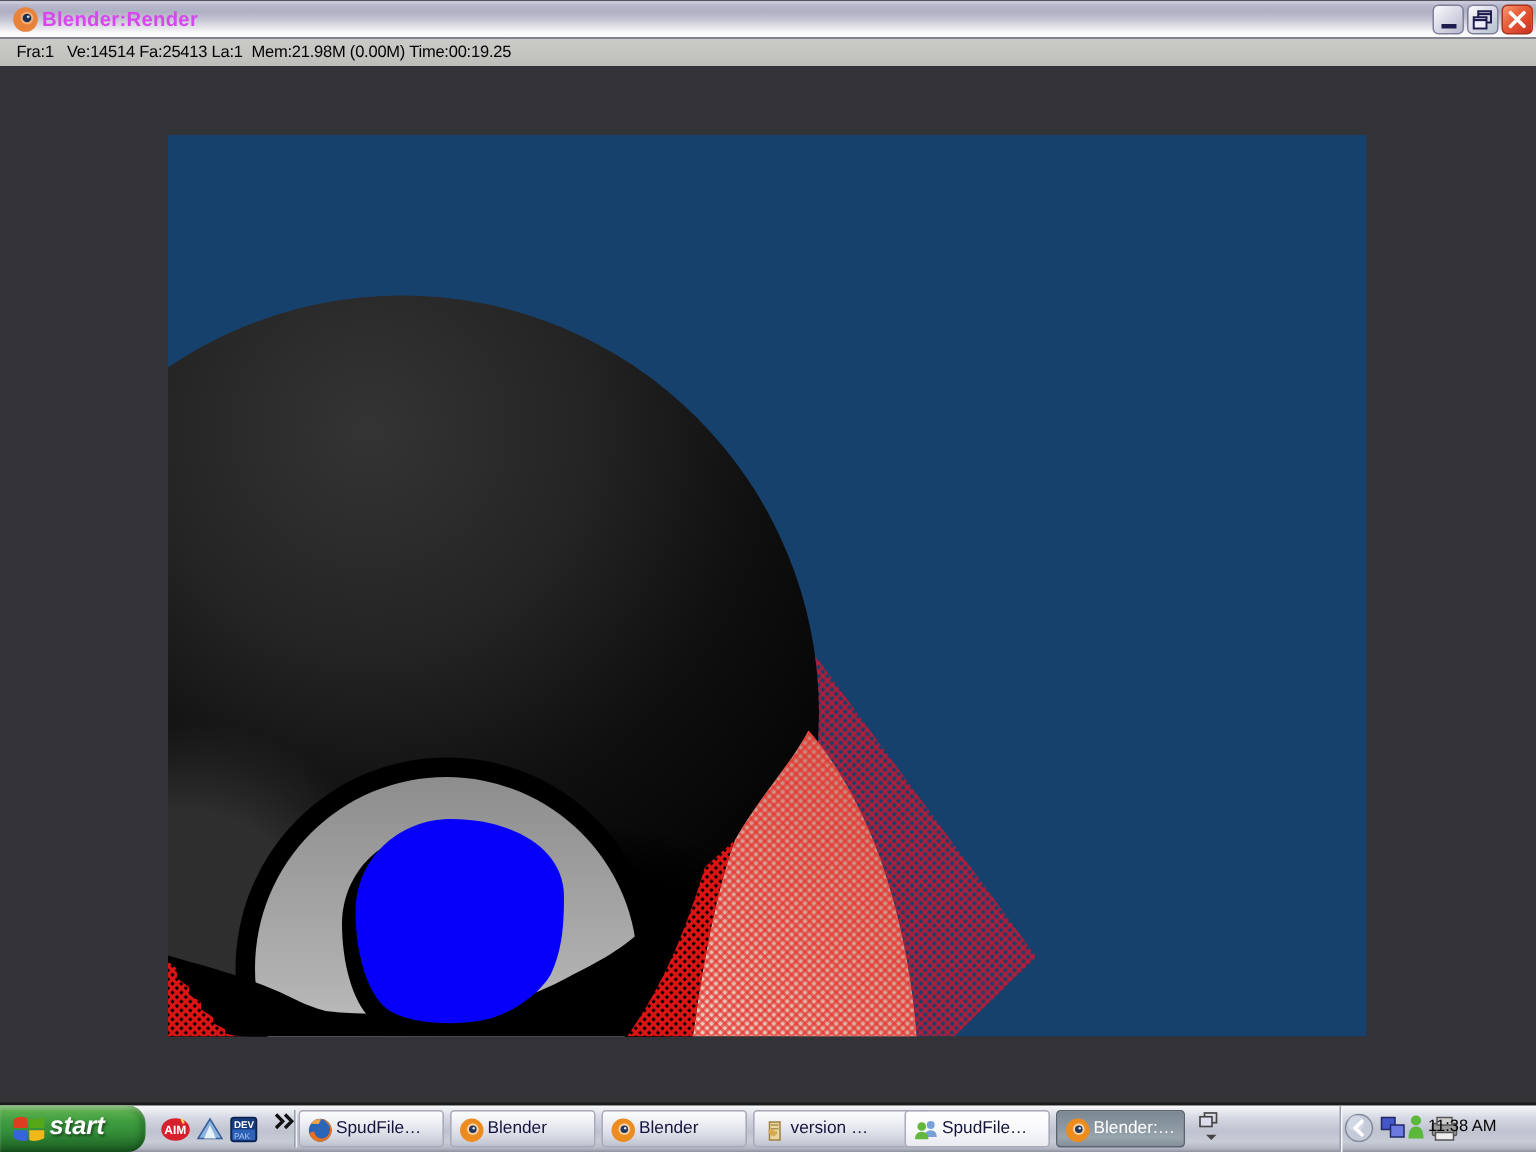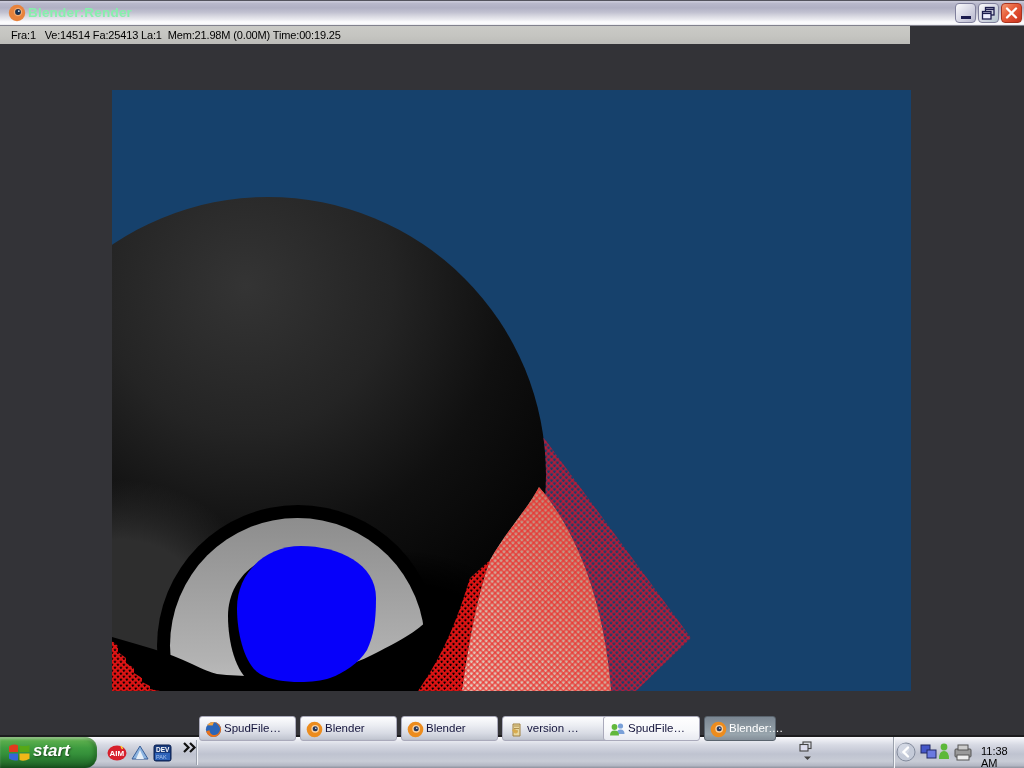--- a/index.html
+++ b/index.html
@@ -1,45 +1,45 @@
 <!DOCTYPE html>
 <html><head>
 <meta charset="utf-8">
 <style>
 html,body{margin:0;padding:0;}
 body{width:1024px;height:768px;position:relative;overflow:hidden;
   background:#333337;font-family:"Liberation Sans",sans-serif;}
 #titlebar{position:absolute;left:0;top:0;width:1024px;height:26px;
   background:linear-gradient(180deg,#53535e 0%,#53535e 3.8%,#c9c9d9 3.8%,#c9c9d9 7.7%,#b8b8cb 13%,#b0b0c4 30%,#c2c2d1 48%,#d8d8e1 62%,#ececf1 76%,#fbfbfd 84%,#fbfbfd 94%,#82828e 96.2%,#82828e 100%);}
 #tb-icon{position:absolute;left:7px;top:3px;}
-#tb-text{position:absolute;left:28px;top:5px;font-size:13.5px;font-weight:bold;color:#86efac;letter-spacing:0.2px;}
+#tb-text{position:absolute;left:28px;top:5px;font-size:13.5px;font-weight:bold;color:#d946ef;letter-spacing:0.2px;}
 .wbtn{position:absolute;top:3px;width:21px;height:20px;border-radius:4px;border:1px solid #80809c;box-sizing:border-box;}
 #btn-min{left:955px;background:linear-gradient(135deg,#fafafc 0%,#dcdce8 45%,#b6b6cc 100%);}
 #btn-max{left:978px;background:linear-gradient(135deg,#fafafc 0%,#dcdce8 45%,#b2c4cc 100%);}
 #btn-close{left:1001px;background:linear-gradient(135deg,#f49a74 0%,#e8603c 40%,#d8432a 75%,#c23520 100%);border-color:#a83420;}
 #min-glyph{position:absolute;left:5px;top:12px;width:10px;height:3px;background:#1c1c4e;}
-#statusbar{position:absolute;left:0;top:26px;width:910px;height:18px;
+#statusbar{position:absolute;left:0;top:26px;width:1024px;height:18px;
   background:linear-gradient(180deg,#cacac6 0%,#c4c4c0 60%,#bcbcb8 100%);}
 #statustext{position:absolute;left:11px;top:3px;font-size:11px;letter-spacing:-0.15px;color:#000;}
 #renderwrap{position:absolute;left:112px;top:90px;width:799px;height:601px;}
 #taskbar{position:absolute;left:0;top:737px;width:1024px;height:31px;
   background:linear-gradient(180deg,#fafafc 0%,#f0f1f6 6%,#d6d9e3 26%,#bfc3d0 55%,#c8ccd6 78%,#b4b8c4 92%,#8e929e 100%);}
 #darkline{position:absolute;left:0;top:735px;width:1024px;height:2px;background:#1c1c1e;}
 #startbtn{position:absolute;left:0;top:737px;width:97px;height:31px;
   border-radius:0 12px 12px 0;
   background:linear-gradient(180deg,#7fc46c 0%,#57ac4b 15%,#3f9c40 35%,#35903a 55%,#2b7d31 72%,#226828 88%,#185220 100%);
   box-shadow:inset -3px 0 4px rgba(0,50,0,.35), inset 0 2px 2px rgba(255,255,255,.3);}
 #starttext{position:absolute;left:33px;top:4px;color:#fff;font-size:17px;font-weight:bold;font-style:italic;text-shadow:1px 1px 2px rgba(0,0,0,.5);}
-.tbtn{position:absolute;top:716px;height:25px;border-radius:3px;border:1px solid #aab;box-sizing:border-box;
+.tbtn{position:absolute;top:740px;height:25px;border-radius:3px;border:1px solid #aab;box-sizing:border-box;
   background:linear-gradient(180deg,#fdfdfe 0%,#eceef3 35%,#d8dbe4 70%,#c3c7d2 95%,#b8bcc8 100%);
   font-size:11.5px;color:#14143c;}
 .tbtn .lbl{position:absolute;left:24px;top:5px;white-space:nowrap;}
 .tbtn svg{position:absolute;left:5px;top:4px;}
 #tb6{background:linear-gradient(180deg,#7b8792 0%,#8c98a1 45%,#98a5ad 75%,#848f99 100%);border-color:#5a646e;color:#fff;}
-#traytime{position:absolute;left:981px;top:745px;font-size:11px;color:#000;}
+#traytime{position:absolute;left:952px;top:745px;font-size:11px;color:#000;}
 #trayicons{position:absolute;left:893px;top:737px;width:138px;height:31px;
   border-left:1px solid #9aa0ac;box-shadow:inset 1px 0 0 #f4f6f9;}
 </style>
 </head>
 <body>
 <div id="titlebar"></div>
 <svg id="tb-icon" width="20" height="20">
 <circle cx="10" cy="10" r="8.2" fill="#e8833c"></circle>
 <circle cx="11" cy="9" r="4.2" fill="#f4ad74"></circle>
 <circle cx="11" cy="9" r="2.9" fill="#1a3050"></circle>
@@ -185,21 +185,21 @@
   </div>
 <div class="tbtn" id="tb5" style="left:603px;width:97px;background:linear-gradient(180deg,#ffffff 0%,#f6f7fa 60%,#e8eaf1 100%)">
     <svg width="17" height="17" viewBox="0 0 17 17">
 <circle cx="11.5" cy="5" r="2.6" fill="#7aa0d8"></circle>
 <path d="M7.5,13 Q7.5,8.5 11.5,8.5 Q15.5,8.5 15.5,13 Z" fill="#7aa0d8"></path>
 <circle cx="5.5" cy="6" r="2.9" fill="#62b83c"></circle>
 <path d="M1,14.5 Q1,9.5 5.5,9.5 Q10,9.5 10,14.5 Z" fill="#62b83c"></path>
 </svg>
     <div class="lbl">SpudFile…</div>
   </div>
-<div class="tbtn" id="tb6" style="left:704px;width:72px">
+<div class="tbtn" id="tb6" style="left:704px;width:86px">
     <svg width="17" height="17" viewBox="0 0 17 17">
 <circle cx="8.5" cy="8.5" r="7.8" fill="#ec8c1e"></circle>
 <circle cx="9.2" cy="7.8" r="3.9" fill="#f8d2a4"></circle>
 <circle cx="9.2" cy="7.8" r="2.5" fill="#23365e"></circle>
 <circle cx="9.8" cy="7.2" r="0.8" fill="#dde8f2"></circle>
 </svg>
     <div class="lbl">Blender:…</div>
   </div>
 <svg width="20" height="24" style="position:absolute;left:798px;top:741px">
 <rect x="5" y="1" width="8" height="6.5" fill="none" stroke="#444" stroke-width="1.1"></rect>

